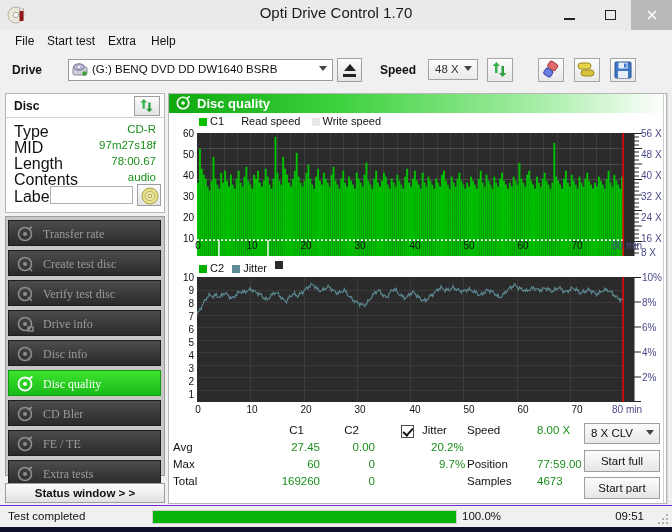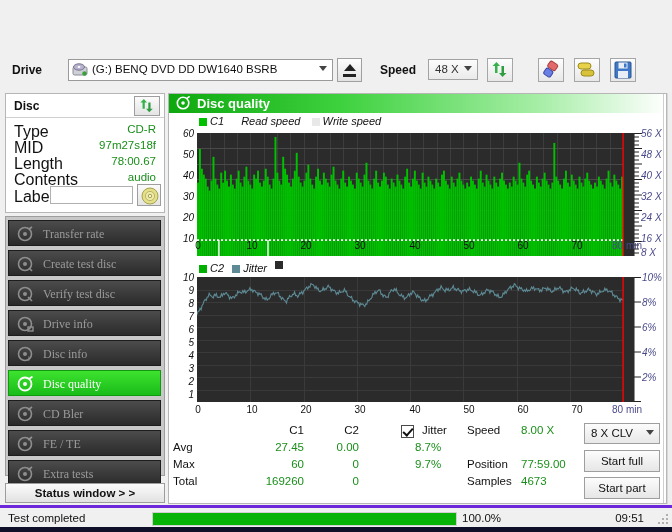--- a/index.html
+++ b/index.html
@@ -141,33 +141,33 @@
     background:#ffffff;border:1px solid #b6b6b6;box-sizing:border-box;
   }
   .dq-header{
     position:absolute;left:0;top:0;width:497px;height:19px;
     background:linear-gradient(90deg,#0ea80e 0%,#3fd23f 35%,#a8eea8 75%,#ffffff 100%);
   }
   .dq-header .t{position:absolute;left:28px;top:2px;font-size:13px;font-weight:bold;color:#fff;}
   .dq-header .ic{position:absolute;left:7px;top:2px;width:15px;height:15px;}
 
   
-  .chart{position:absolute;font-style:italic;}
+  .chart{position:absolute;}
   .plot{position:absolute;background:#2b2b2b;overflow:hidden;}
   .legend{position:absolute;font-size:11px;color:#111;}
   .legend .sw{display:inline-block;width:8px;height:8px;vertical-align:-1px;margin-right:3px;}
   .axl{position:absolute;font-size:10px;color:#111;text-align:right;}
   .axr{position:absolute;font-size:10px;color:#4a4a8a;}
   .axx{position:absolute;font-size:10px;color:#111;text-align:center;}
   .ticks-left,.ticks-right{position:absolute;}
 
   
   .stats{position:absolute;left:0;top:325px;width:497px;height:84px;}
   .st{position:absolute;font-size:11.5px;color:#111;}
-  .stv{position:absolute;font-size:11.5px;color:#1a8f1a;text-align:right;}
+  .stv{position:absolute;font-size:11.5px;color:#1a8f1a;text-align:right;margin-left:16px;}
   .chk{
     position:absolute;width:13px;height:13px;background:#fff;
     border:1px solid #4a4a4a;box-sizing:border-box;
   }
   .chk:after{
     content:"";position:absolute;left:3px;top:0px;width:4px;height:8px;
     border:solid #111;border-width:0 2px 2px 0;transform:rotate(42deg);
   }
   .clv-combo{
     position:absolute;left:415px;top:4px;width:76px;height:21px;
@@ -177,39 +177,67 @@
   .startbtn{
     position:absolute;left:415px;width:76px;height:22px;
     background:linear-gradient(#fcfcfc,#e6e6e6);border:1px solid #9e9e9e;box-sizing:border-box;
     font-size:11.5px;color:#111;text-align:center;line-height:20px;
   }
   .vline{position:absolute;left:494px;top:0;width:1px;height:409px;background:#cfcfcf;}
 
   
   .statusbar{
     position:absolute;left:0;top:505px;width:672px;height:22px;
-    background:#f0f0f0;border-top:3px solid #6d28d9;box-sizing:border-box;
+    background:#f0f0f0;border-top:1px solid #6d28d9;box-sizing:border-box;
   }
   .sb-text{position:absolute;left:8px;top:4px;font-size:11.5px;color:#111;}
   .sb-prog-wrap{position:absolute;left:152px;top:4px;width:305px;height:14px;background:#fff;border:1px solid #cfcfcf;box-sizing:border-box;}
   .sb-prog{position:absolute;left:0;top:0;height:12px;background:#07b307;}
   .sb-pct{position:absolute;left:462px;top:4px;font-size:11.5px;color:#111;}
   .sb-time{position:absolute;right:28px;top:4px;font-size:11.5px;color:#111;}
   .grip{position:absolute;right:4px;bottom:3px;width:10px;height:10px;}
   .grip i{position:absolute;width:2px;height:2px;background:#b0b0b0;}
 
   .taskbar{position:absolute;left:0;top:527px;width:672px;height:5px;background:#0f0f2a;}
   .rail{position:absolute;right:0;top:93px;width:5px;height:411px;background:#efefef;border-left:1px solid #d8d8d8;box-sizing:border-box;}
 </style>
 </head>
 <body>
 
 <div class="app">
 
-
+  <div class="titlebar">
+    <div class="title-icon">
+      <svg width="22" height="22" viewBox="0 0 22 22">
+        <ellipse cx="10" cy="11" rx="8" ry="8" fill="#e9e6da" stroke="#b9b4a4"></ellipse>
+        <ellipse cx="10" cy="11" rx="2.6" ry="2.6" fill="#ffffff" stroke="#a9a49a"></ellipse>
+        <rect x="13.5" y="4" width="4" height="13" fill="#8e1616"></rect>
+        <rect x="13.5" y="4" width="4" height="3" fill="#d8d8d8"></rect>
+      </svg>
+    </div>
+    <div class="title-text">Opti Drive Control 1.70</div>
+    <div class="winbtn min">
+        <i class="glyph-min"></i>
+      </div>
+    <div class="winbtn max">
+        <i class="glyph-max"></i>
+      </div>
+    <div class="winbtn close">
+      <svg width="12" height="12" viewBox="0 0 12 12">
+          <path d="M2 2 L10 10 M10 2 L2 10" stroke="#ffffff" stroke-width="1.6"></path>
+        </svg>
+    </div>
+  </div>
+
+  <div class="menubar">
+    <div class="menuitem" style="left:10px">File</div>
+    <div class="menuitem" style="left:42px">Start test</div>
+    <div class="menuitem" style="left:103px">Extra</div>
+    <div class="menuitem" style="left:146px">Help</div>
+  </div>
 
   <div class="toolbar">
     <div class="lbl-drive">Drive</div>
 
     <div class="drive-combo">
       <span class="dcicon">
         <svg width="16" height="16" viewBox="0 0 16 16">
           <rect x="1" y="5" width="14" height="8" rx="1.5" fill="#cfcfd8" stroke="#8a8a99"></rect>
           <ellipse cx="7" cy="5" rx="5.5" ry="3.2" fill="#b7b2cf" stroke="#7a7590"></ellipse>
           <ellipse cx="7" cy="5" rx="1.4" ry="0.9" fill="#fff"></ellipse>
@@ -814,26 +842,26 @@
     <div class="stats">
       <div class="st" style="left:95px;top:5px;width:40px;text-align:right">C1</div>
       <div class="st" style="left:150px;top:5px;width:40px;text-align:right">C2</div>
 
       <div class="chk" style="left:232px;top:6px"></div>
       <div class="st" style="left:253px;top:5px">Jitter</div>
 
       <div class="st" style="left:4px;top:22px">Avg</div>
       <div class="stv" style="left:80px;top:22px;width:55px">27.45</div>
       <div class="stv" style="left:140px;top:22px;width:50px">0.00</div>
-      <div class="stv" style="left:246px;top:22px;width:42px;text-align:left">8.7%</div>
+      <div class="stv" style="left:246px;top:22px;width:42px;text-align:left">20.2%</div>
 
       <div class="st" style="left:4px;top:39px">Max</div>
       <div class="stv" style="left:80px;top:39px;width:55px">60</div>
       <div class="stv" style="left:140px;top:39px;width:50px">0</div>
-      <div class="stv" style="left:246px;top:39px;width:42px;text-align:left">9.7%</div>
+      <div class="stv" style="left:246px;top:39px;width:42px;text-align:center">9.7%</div>
 
       <div class="st" style="left:4px;top:56px">Total</div>
       <div class="stv" style="left:80px;top:56px;width:55px">169260</div>
       <div class="stv" style="left:140px;top:56px;width:50px">0</div>
 
       <div class="st" style="left:298px;top:5px">Speed</div>
       <div class="stv" style="left:352px;top:5px;width:60px;text-align:left">8.00 X</div>
       <div class="st" style="left:298px;top:39px">Position</div>
       <div class="stv" style="left:352px;top:39px;width:60px;text-align:left">77:59.00</div>
       <div class="st" style="left:298px;top:56px">Samples</div>

